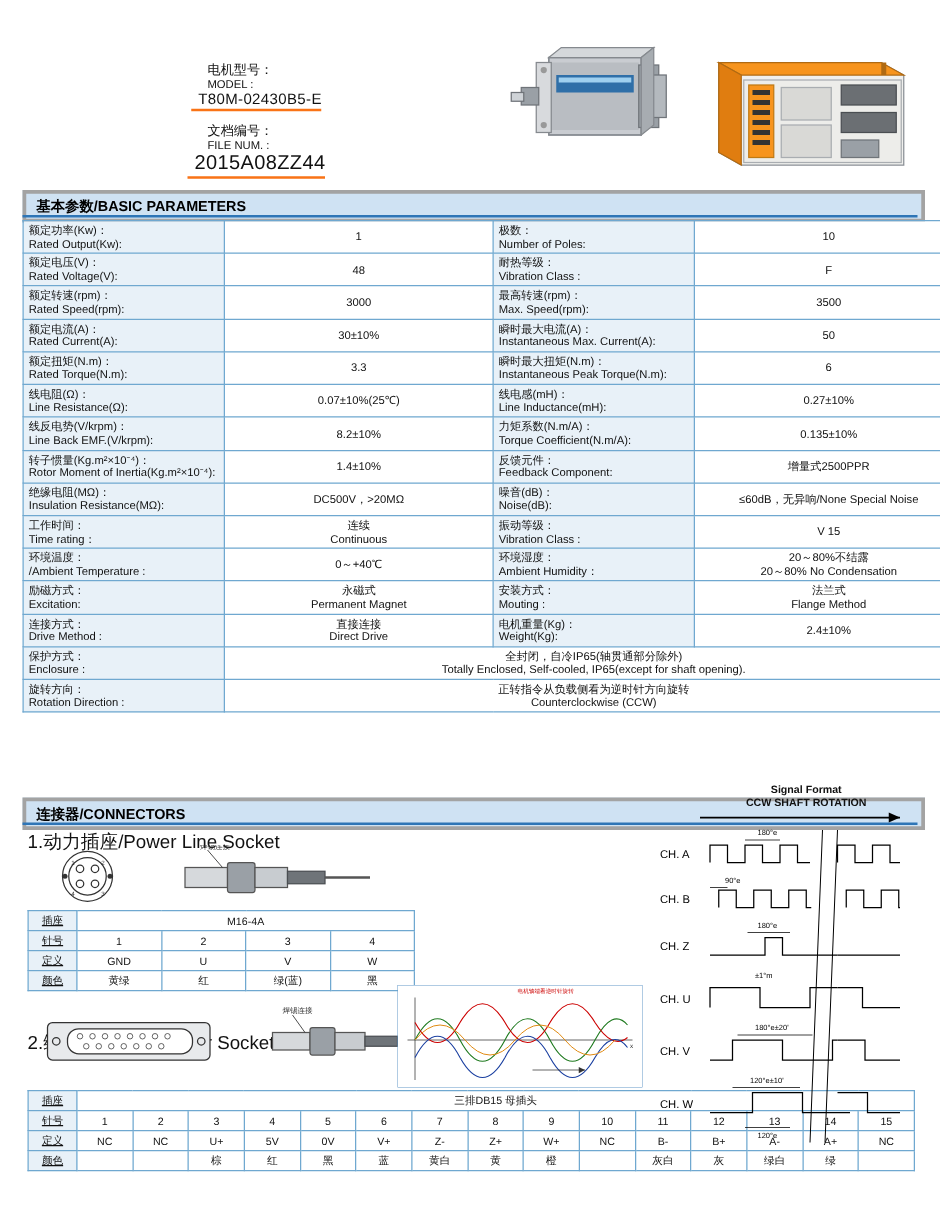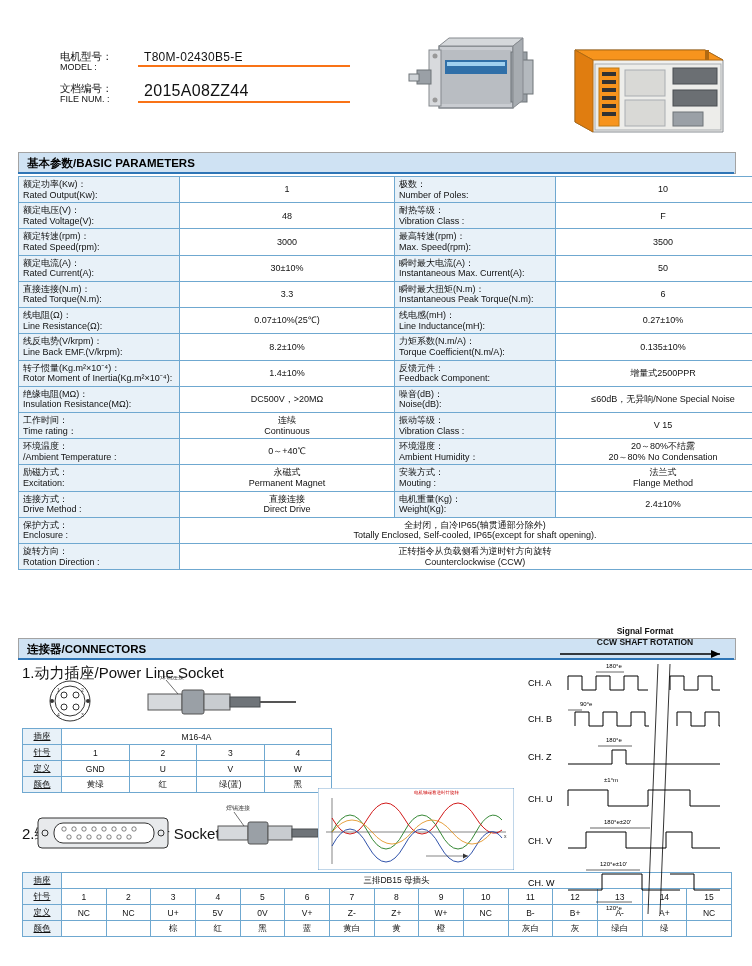--- a/index.html
+++ b/index.html
@@ -10,34 +10,34 @@
     font-size:10px;
     color:#111;
     position:relative;
     overflow:hidden;
   }
   .page{position:relative;width:752px;height:966px;}
 
   
   .header{position:absolute;left:0;top:0;width:752px;height:140px;}
   .model-block{position:absolute;left:60px;top:50px;width:290px;}
-  .mrow{display:flex;align-items:flex-start;margin-bottom:5px;}
+  .mrow{display:flex;align-items:center;margin-bottom:5px;flex-direction:column;}
   .mlabel{width:78px;line-height:1.15;font-size:10.5px;}
   .mlabel .cn{display:block;}
   .mlabel .en{display:block;font-size:9px;}
   .mval{flex:1;border-bottom:2px solid #f97316;padding-left:6px;padding-bottom:1px;font-size:12px;letter-spacing:.3px;}
   .mval.small{font-size:16px;}
 
   
   .photo{position:absolute;left:405px;top:24px;width:320px;height:110px;}
   .motor{position:absolute;left:0;top:12px;}
   .drive{position:absolute;left:150px;top:20px;}
 
   
-  .sect{position:absolute;left:18px;width:716px;height:20px;background:#cfe2f3;border:1px solid #a3a3a3;}
+  .sect{position:absolute;left:18px;width:716px;height:20px;background:#cfe2f3;border:3px solid #a3a3a3;}
   .sect .t{position:absolute;left:8px;top:3px;font-size:11.5px;font-weight:bold;color:#000;}
   .sect-underline{position:absolute;left:18px;width:716px;height:2px;background:#2e75b6;}
 
   
   table{border-collapse:collapse;}
   .ptable{position:absolute;left:18px;top:176px;width:716px;table-layout:fixed;}
   .ptable td{border:1px solid #6fa8d0;font-size:9px;line-height:1.18;padding:2px 4px;vertical-align:middle;}
   .ptable td.lbl{width:152px;background:#e8f1f8;}
   .ptable td.val{width:206px;text-align:center;background:#ffffff;}
   .ptable td.lbl2{width:152px;background:#e8f1f8;}
@@ -196,21 +196,21 @@
           <td class="lbl2">
             <span class="cn">瞬时最大电流(A)：</span>
             <span class="en">Instantaneous Max. Current(A):</span>
           </td>
           <td class="val2">
             <span class="en">50</span>
           </td>
         </tr>
         <tr>
           <td class="lbl">
-            <span class="cn">直接连接(N.m)：</span>
+            <span class="cn">额定扭矩(N.m)：</span>
             <span class="en">Rated Torque(N.m):</span>
           </td>
           <td class="val">
             <span class="en">3.3</span>
           </td>
           <td class="lbl2">
             <span class="cn">瞬时最大扭矩(N.m)：</span>
             <span class="en">Instantaneous Peak Torque(N.m):</span>
           </td>
           <td class="val2">

